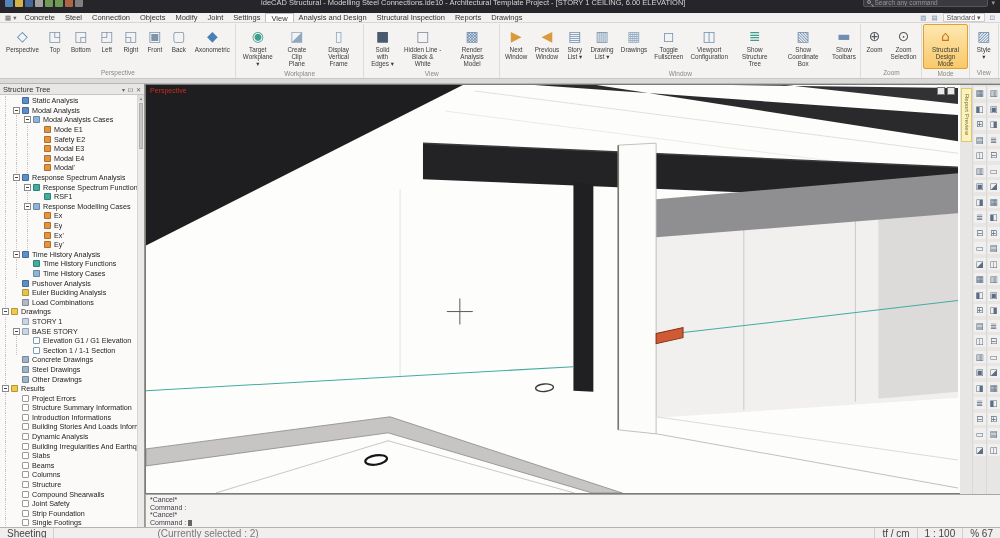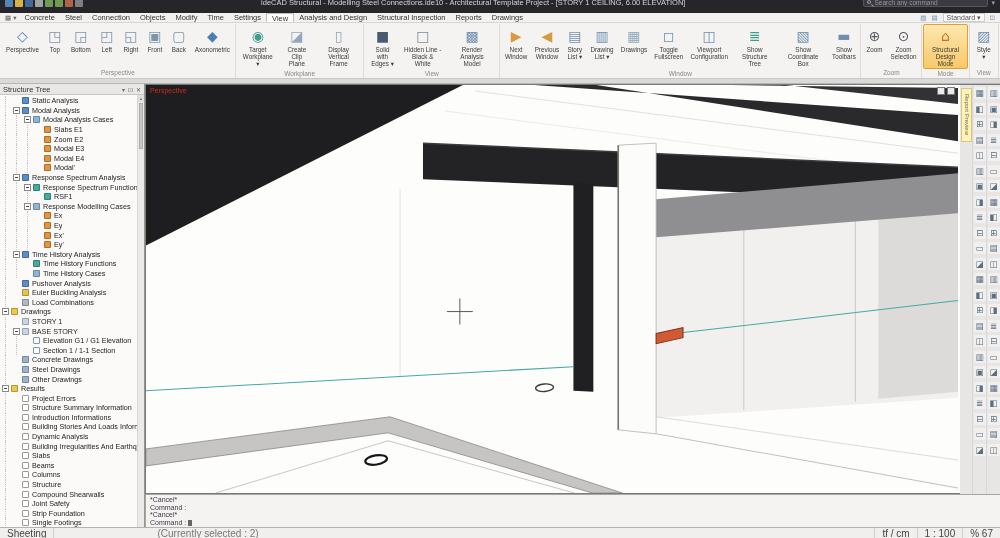--- a/index.html
+++ b/index.html
@@ -108,21 +108,21 @@
   </div>
 
   <div class="menubar">
     <span class="menu-glyph">▦ ▾</span>
     <span class="menu-items">
         <span class="menu-item">Concrete</span>
         <span class="menu-item">Steel</span>
         <span class="menu-item">Connection</span>
         <span class="menu-item">Objects</span>
         <span class="menu-item">Modify</span>
-        <span class="menu-item">Time</span>
+        <span class="menu-item">Joint</span>
         <span class="menu-item">Settings</span>
         <span class="menu-item active">View</span>
         <span class="menu-item">Analysis and Design</span>
         <span class="menu-item">Structural Inspection</span>
         <span class="menu-item">Reports</span>
         <span class="menu-item">Drawings</span>
       </span>
     <span class="menu-right">
       <span class="mglyph">▧</span>
       <span class="mglyph">▤</span>
@@ -336,29 +336,29 @@
             <span class="texp"></span>
             <span class="ticon" style="background: rgb(143, 180, 217);"></span>
             <span class="tlabel">Modal Analysis Cases</span>
           </div>
           <div class="trow">
             <span class="tindent"></span>
             <span class="tindent"></span>
             <span class="tindent"></span>
             <span class="texp-sp"></span>
             <span class="ticon" style="background: rgb(232, 146, 58);"></span>
-            <span class="tlabel">Slabs E1</span>
-          </div>
-          <div class="trow">
-            <span class="tindent"></span>
-            <span class="tindent"></span>
-            <span class="tindent"></span>
-            <span class="texp-sp"></span>
-            <span class="ticon" style="background: rgb(232, 146, 58);"></span>
-            <span class="tlabel">Zoom E2</span>
+            <span class="tlabel">Mode E1</span>
+          </div>
+          <div class="trow">
+            <span class="tindent"></span>
+            <span class="tindent"></span>
+            <span class="tindent"></span>
+            <span class="texp-sp"></span>
+            <span class="ticon" style="background: rgb(232, 146, 58);"></span>
+            <span class="tlabel">Safety E2</span>
           </div>
           <div class="trow">
             <span class="tindent"></span>
             <span class="tindent"></span>
             <span class="tindent"></span>
             <span class="texp-sp"></span>
             <span class="ticon" style="background: rgb(232, 146, 58);"></span>
             <span class="tlabel">Modal E3</span>
           </div>
           <div class="trow">

